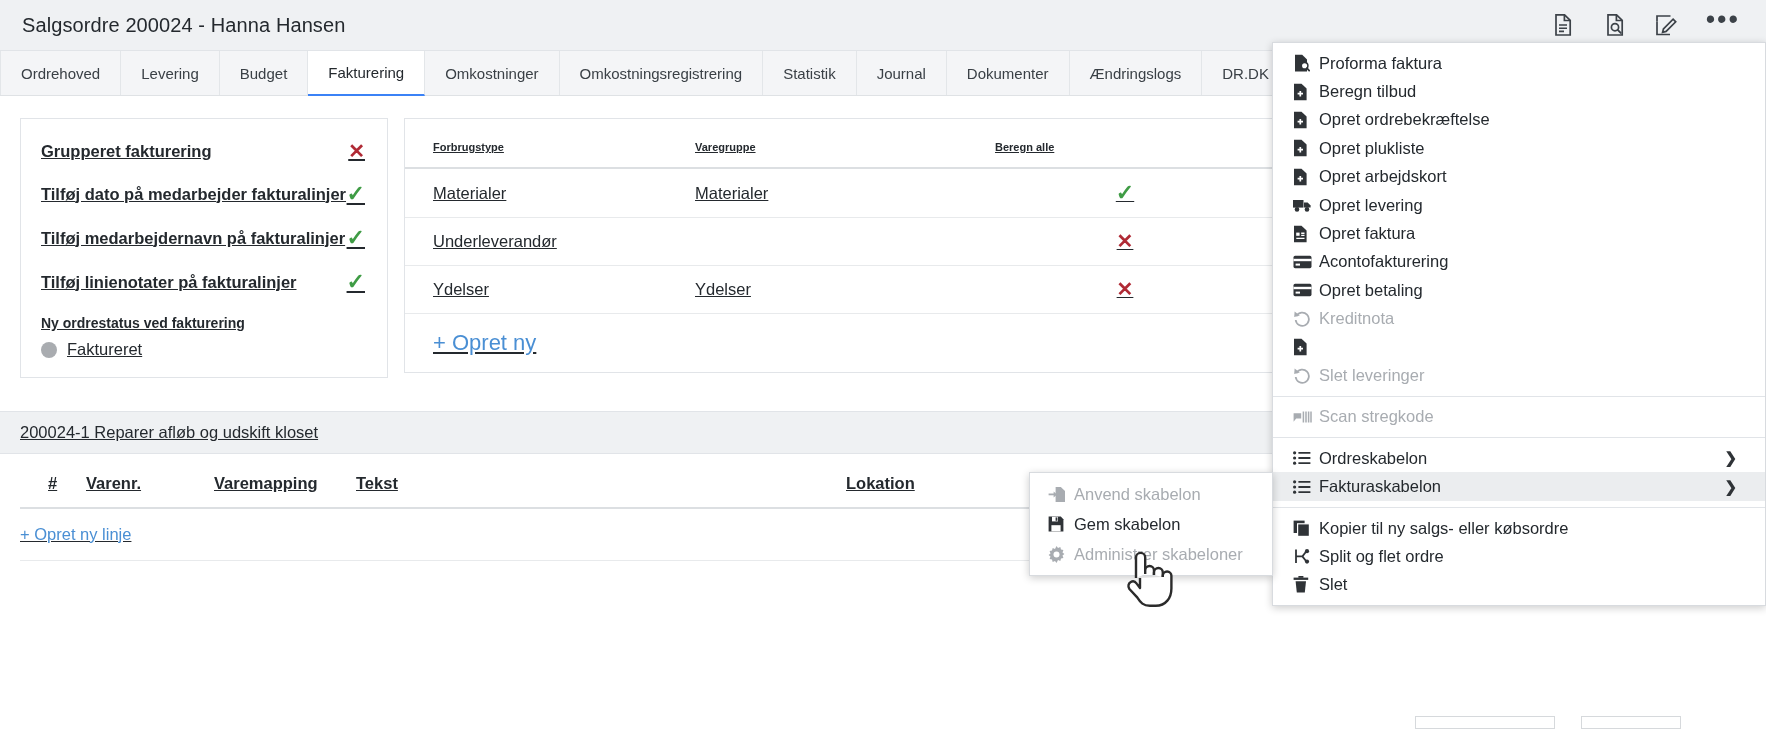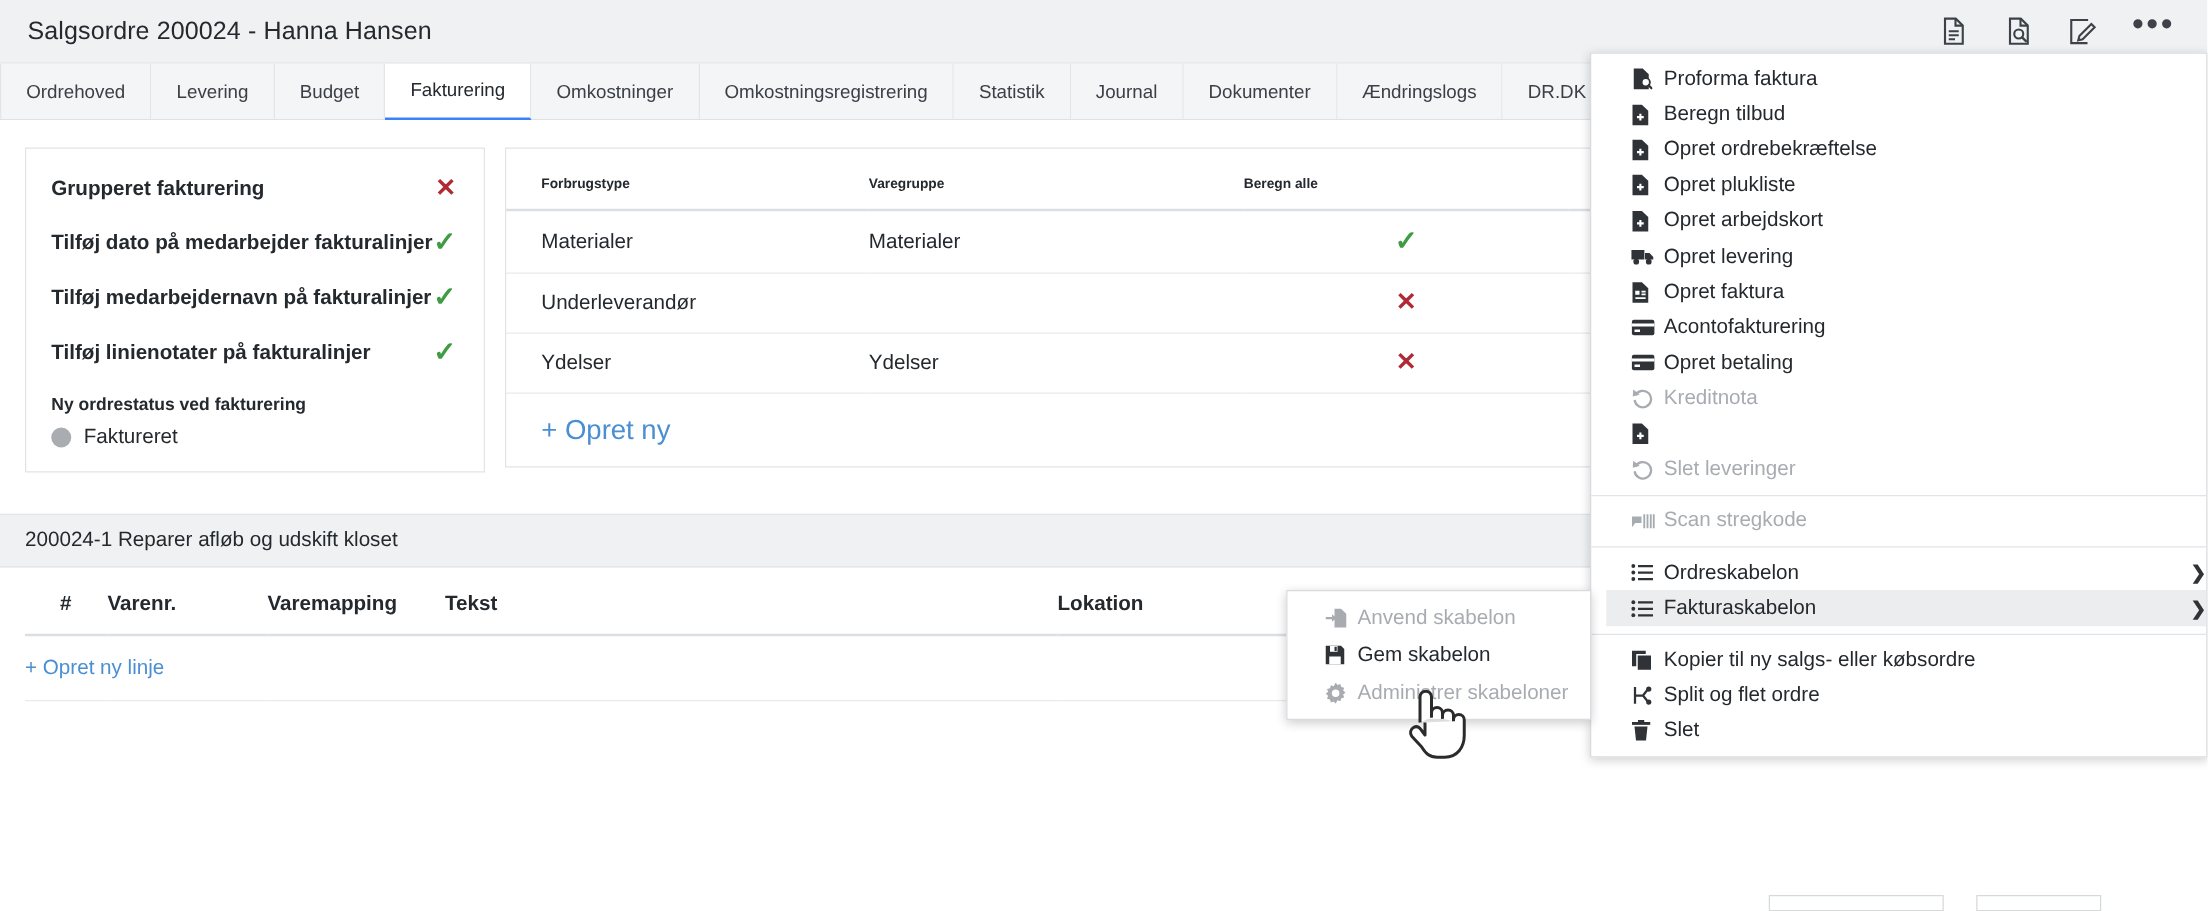--- a/index.html
+++ b/index.html
@@ -28,21 +28,21 @@
   
   .tabbar{height:45px;background:#f4f5f7;border-bottom:1px solid #dfe2e5;display:flex;align-items:stretch;box-sizing:border-box;}
   .tab{
     display:flex;align-items:center;padding:0 20px;font-size:15px;color:#3a4046;
     border-right:1px solid #e3e6e9;cursor:pointer;white-space:nowrap;background:#f4f5f7;text-align:right;
   }
   .tab:first-child{border-left:1px solid #e3e6e9;}
   .tab.active{background:#ffffff;color:#24292e;border-bottom:2px solid #3b82f6;margin-bottom:-1px;}
 
   
-  .content{padding:0;background:#fff;}
+  .content{padding:0;background:#fff;text-decoration:underline;}
   .panels{display:flex;gap:0;padding:22px 0 0 0;align-items:flex-start;}
   .card{
     border:1px solid #e1e4e8;background:#fff;box-sizing:border-box;
   }
   .card-left{margin-left:20px;width:368px;min-height:241px;padding:22px 22px 18px 20px;}
   .card-right{margin-left:16px;flex:1;min-height:241px;margin-right:0;padding:0;}
 
   .setting-row{display:flex;align-items:center;justify-content:space-between;margin-bottom:22px;}
   .setting-row .lbl{font-size:16.5px;font-weight:bold;color:#24292e;}
   .mark-ok{color:#3f9c45;font-size:22px;line-height:1;font-weight:bold;}
@@ -88,22 +88,22 @@
   .th-lokation{width:190px;}
   .linkline{color:#4a8fd4;cursor:pointer;padding-left:20px;}
 
   
   .menu{
     position:absolute;background:#fff;border:1px solid #d8dbdf;
     box-shadow:0 2px 8px rgba(0,0,0,.20);z-index:50;box-sizing:border-box;
   }
   .menu-main{left:1272px;top:42px;width:494px;padding:6px 0 6px 0;}
   .mi{
-    display:flex;align-items:center;height:28.4px;padding:0 0 0 20px;font-size:16.5px;
-    color:#24292e;cursor:pointer;position:relative;margin-left:12px;
+    display:flex;align-items:center;height:28.4px;padding:0 28px 0 20px;font-size:16.5px;
+    color:#24292e;cursor:pointer;position:relative;
   }
   .mi.disabled{color:#a8acb1;cursor:default;}
   .mi.hovered{background:#ebedef;}
   .mi .mi-ic{width:26px;min-width:26px;display:flex;align-items:center;justify-content:flex-start;color:#2f3337;}
   .mi.disabled .mi-ic{color:#a8acb1;}
   .mi .mi-lb{flex:1;white-space:nowrap;}
   .mi .mi-arrow{font-size:15px;font-weight:bold;color:#2f3337;padding-left:10px;}
   .msep{height:1px;background:#e1e4e8;margin:6px 0;}
 
   .menu-sub{left:1029px;top:472px;width:244px;padding:6px 0;}

